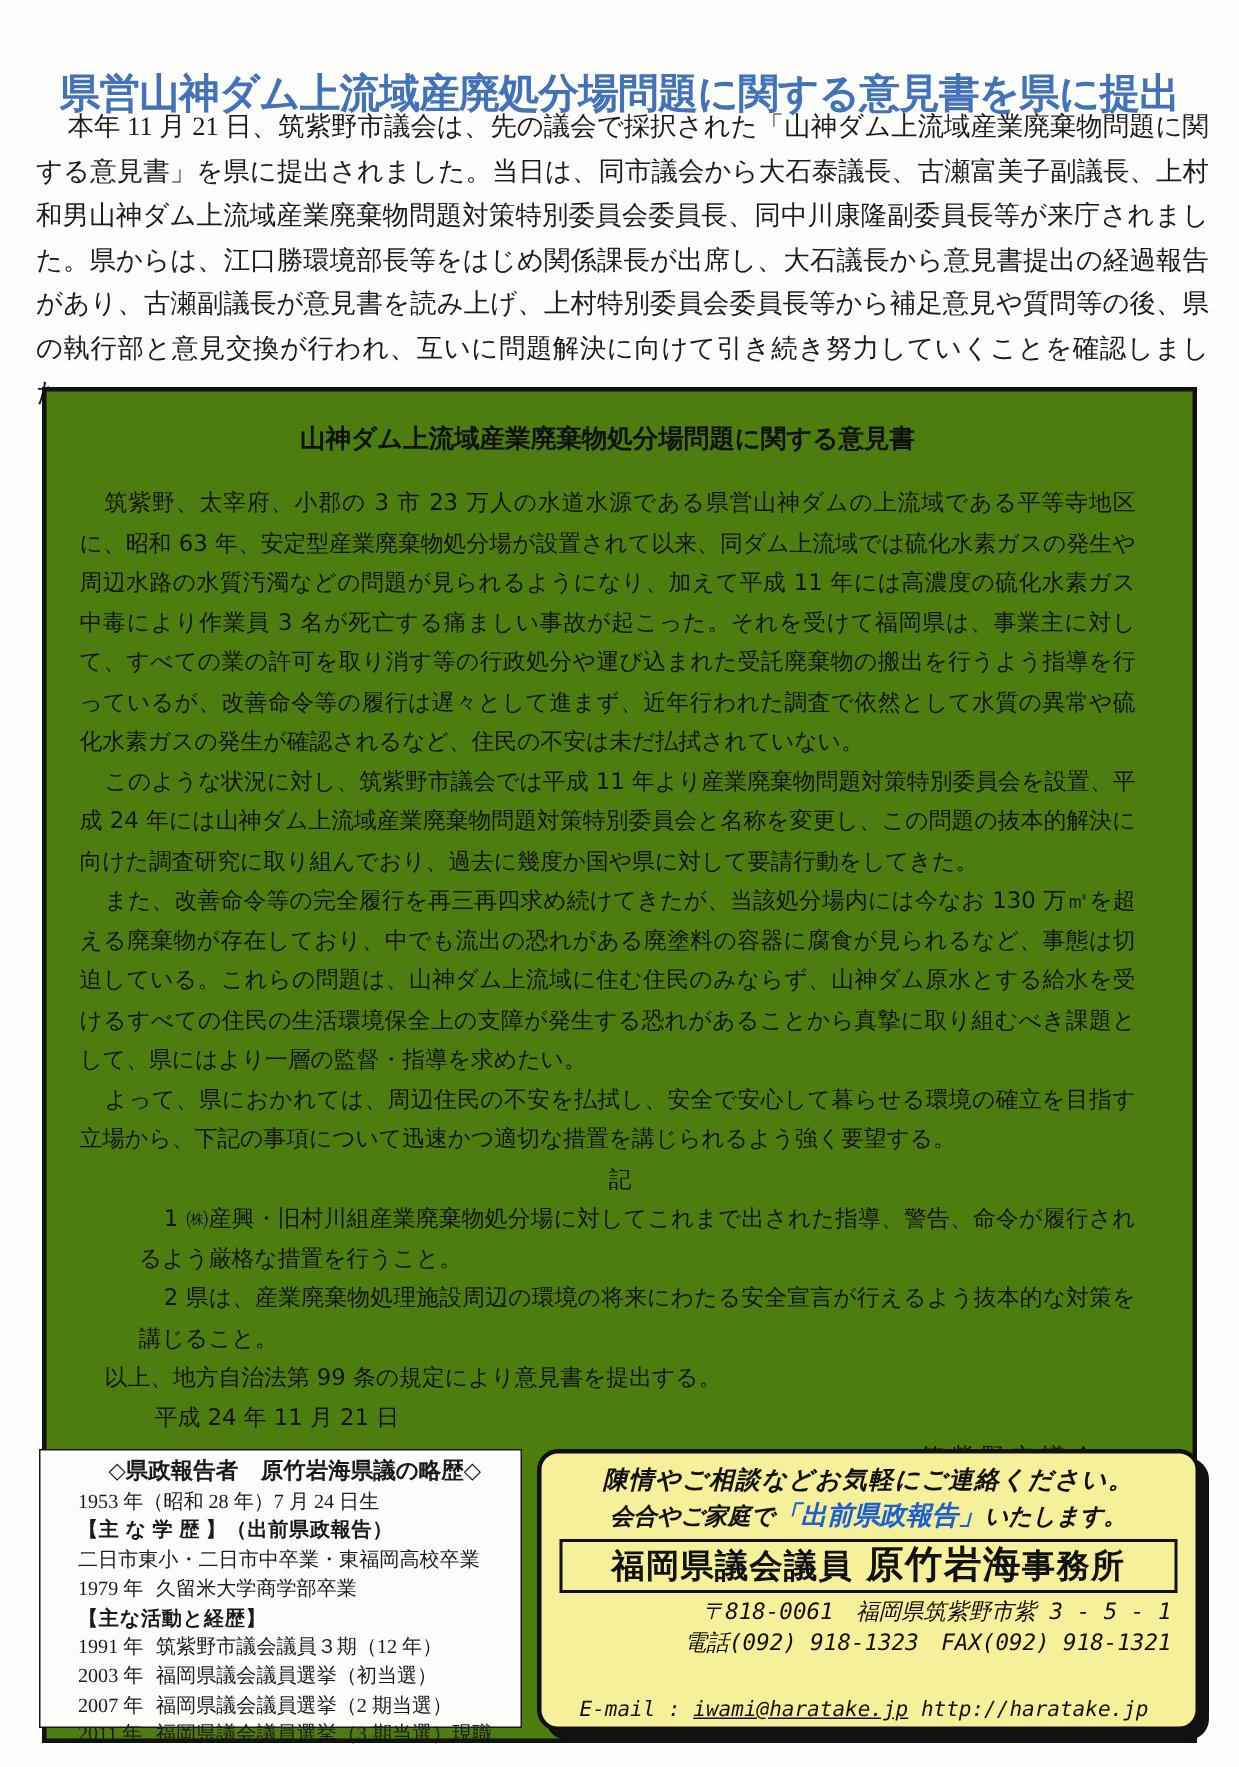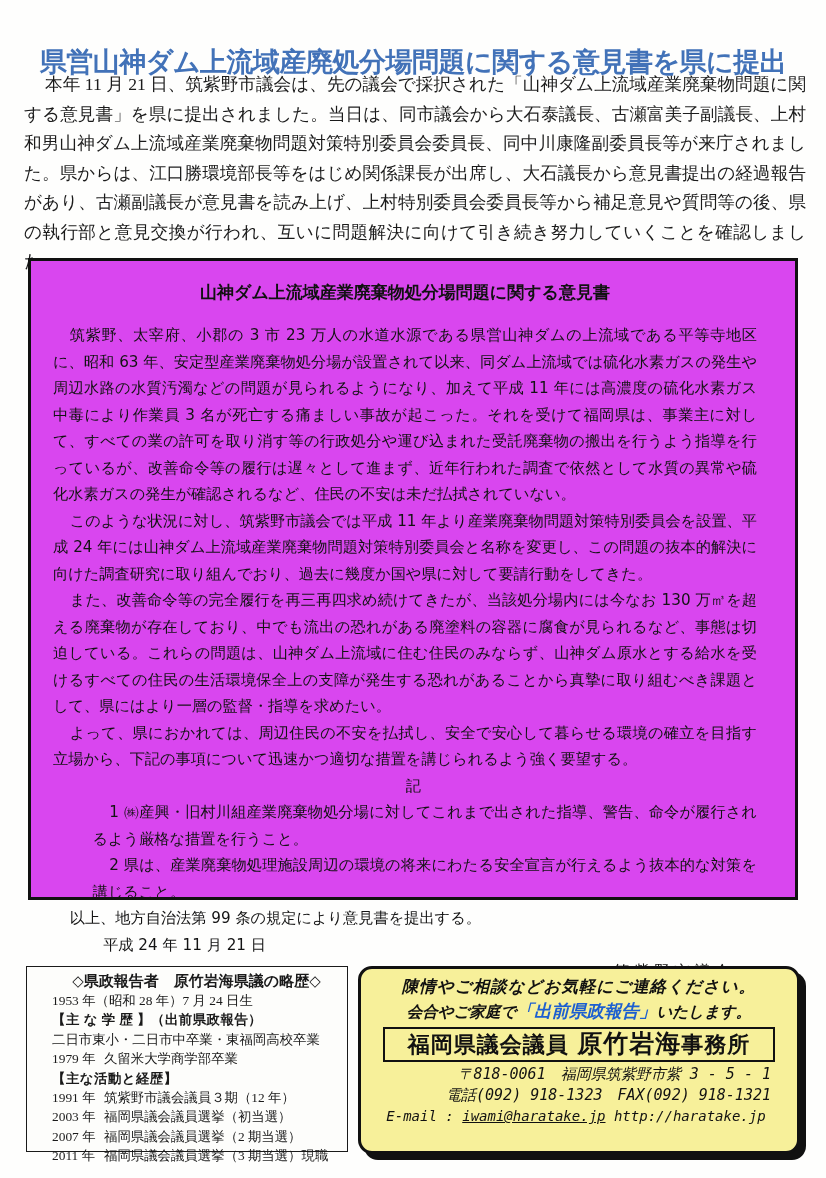--- a/index.html
+++ b/index.html
@@ -50,23 +50,23 @@
     margin: 0;
     text-indent: 1.2em;
   }
 
   
   .doc-box {
     position: absolute;
     left: 28px;
     top: 258px;
     width: 770px;
-    height: 642px;
+    height: 904px;
     border: 3px solid #111;
-    background: #d946ef;
+    background: #4d7c0f;
     box-sizing: border-box;
     padding: 14px 38px 10px 22px;
   }
   .doc-title {
     text-align: center;
     font-family: "DejaVu Sans", "Liberation Sans", sans-serif;
     font-weight: bold;
     font-size: 17px;
     color: #111;
     margin: 6px 0 18px 0;
@@ -168,21 +168,21 @@
   .contact-box {
     position: absolute;
     left: 358px;
     top: 4px;
     width: 442px;
     height: 188px;
     background: #f7f09a;
     border: 3px solid #111;
     border-radius: 14px;
     box-sizing: border-box;
-    padding: 6px 20px;
+    padding: 6px 10px;
     font-family: "DejaVu Sans", "Liberation Sans", sans-serif;
     color: #111;
   }
   .c-line1 {
     text-align: center;
     font-size: 16.5px;
     font-style: italic;
     font-weight: bold;
     line-height: 24px;
     letter-spacing: 1px;
@@ -216,21 +216,21 @@
   .c-addr {
     text-align: right;
     font-size: 15px;
     font-style: italic;
     font-weight: normal;
     line-height: 21px;
     padding-right: 6px;
     white-space: nowrap;
     font-family: "DejaVu Sans Mono", "Liberation Mono", monospace;
   }
-  .c-addr.mail { text-align: center; font-size: 14px; }
+  .c-addr.mail { text-align: center; font-size: 14px; margin-top: 24px; }
   .c-addr .under { text-decoration: underline; }
 </style>
 </head>
 <body>
 
 <div id="page">
 
   <div class="headline">県営山神ダム上流域産廃処分場問題に関する意見書を県に提出</div>
 
   <div class="intro">

